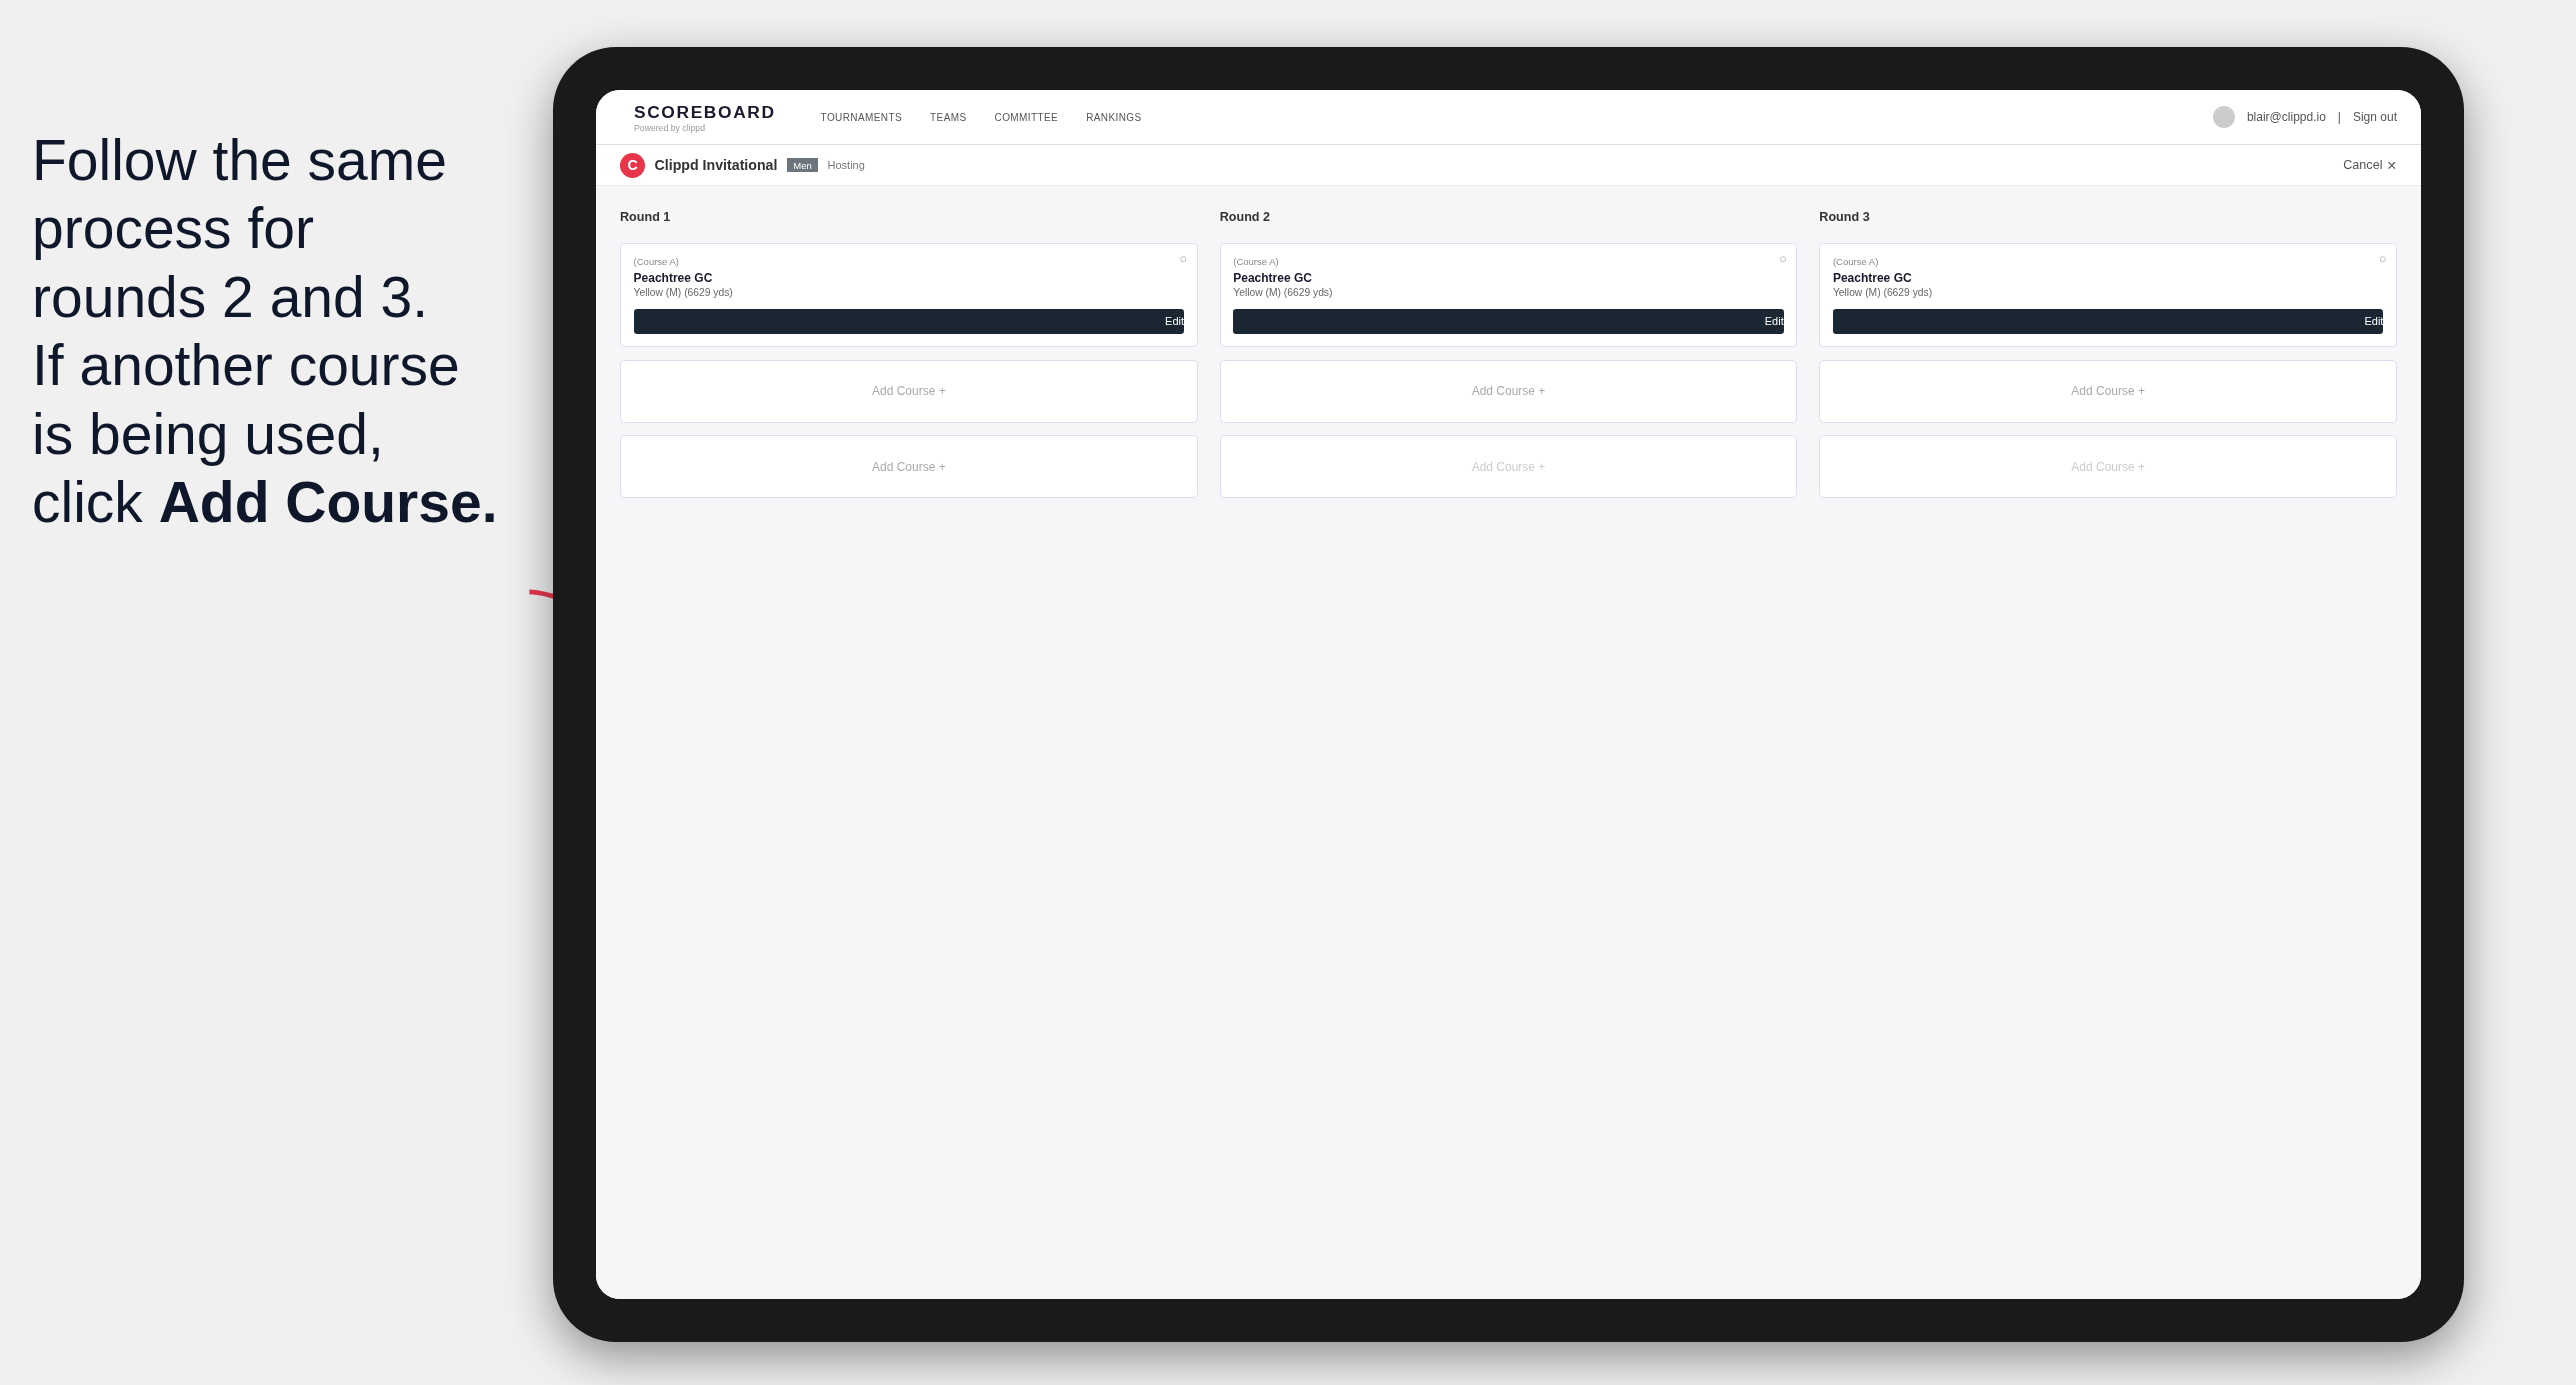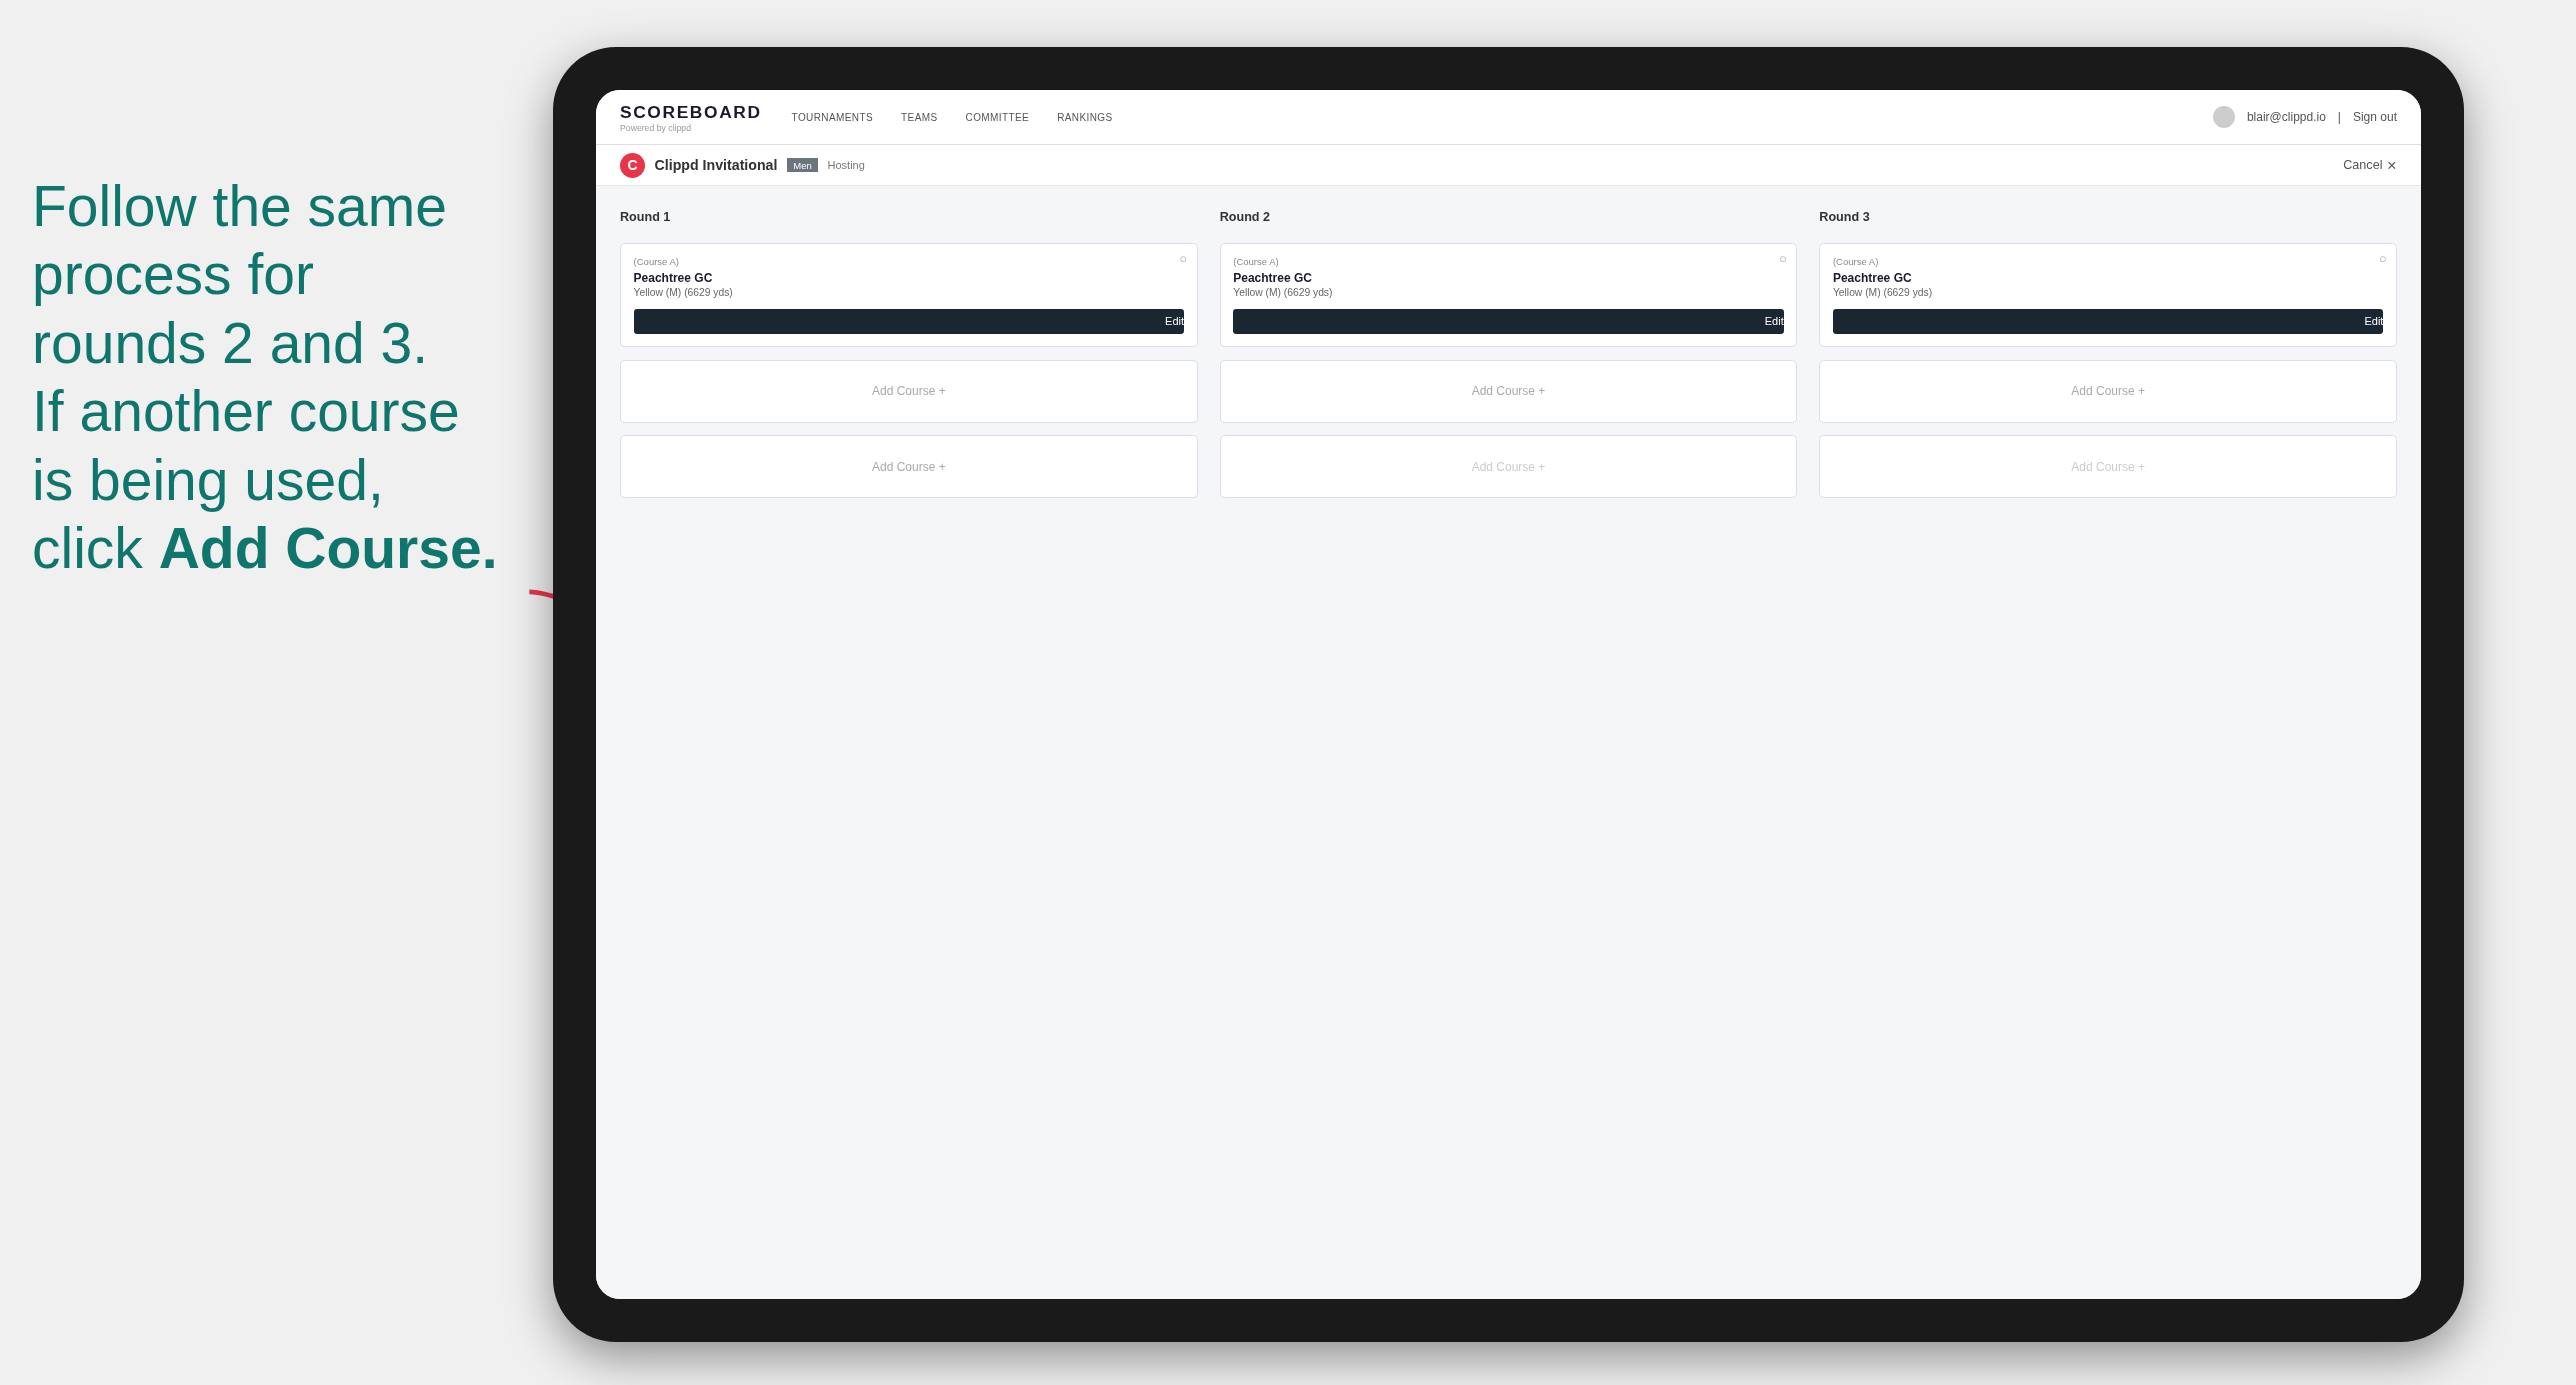--- a/index.html
+++ b/index.html
@@ -13,23 +13,22 @@
     }
 
     
     .instruction-text {
       position: absolute;
       left: 0;
       top: 126px;
       width: 537px;
       font-size: 57px;
       line-height: 1.2;
-      color: #0f766e;
+      color: #0f172a;
       padding: 0 32px;
-      margin-top: 46px;
     }
     .instruction-text strong {
       font-weight: 900;
     }
 
     
     .tablet-frame {
       position: absolute;
       left: 553px;
       top: 47px;
@@ -58,21 +57,22 @@
       padding: 0 24px;
       height: 55px;
       display: flex;
       align-items: center;
       justify-content: space-between;
     }
 
     .nav-left {
       display: flex;
       align-items: center;
-      gap: 30px;
+      gap: 45px;
+      margin-left: 14px;
     }
 
     .scoreboard-logo {
       display: flex;
       flex-direction: column;
     }
 
     .scoreboard-logo .logo-text {
       font-size: 17.4px;
       font-weight: 900;

